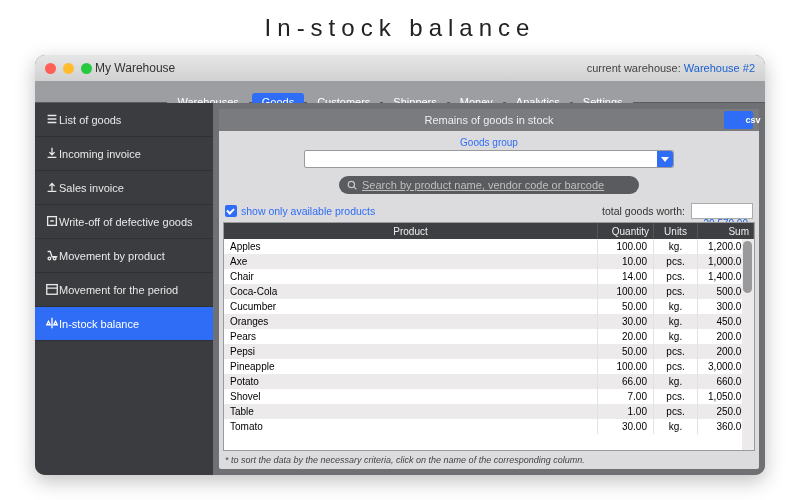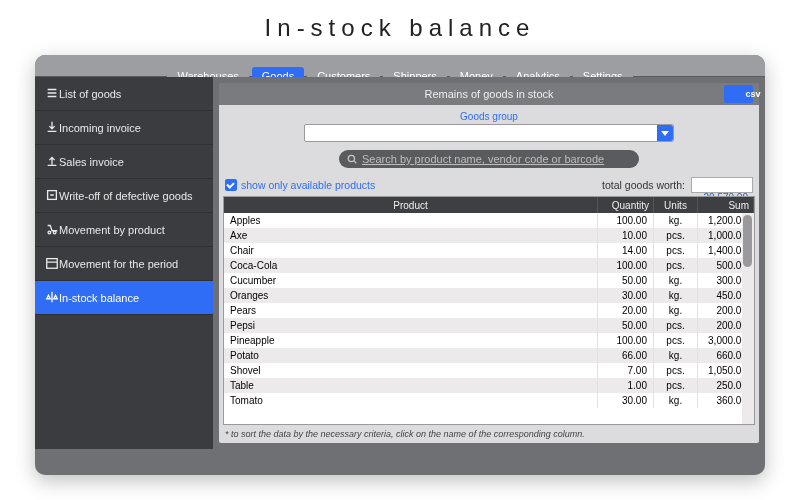--- a/index.html
+++ b/index.html
@@ -58,20 +58,32 @@
   .scrollbar { position:absolute; right:0; top:16px; bottom:0; width:12px; background:#eceaea; }
   .scroll-thumb { position:absolute; left:1px; top:2px; width:9px; height:52px; background:#9a9a9d; border-radius:5px; }
   .footnote { font-size:9px; font-style:italic; color:#444; padding:2px 6px 4px; }
 </style>
 </head>
 <body>
 
 <div class="page-title">In-stock balance</div>
 
 <div class="window">
+  <div class="titlebar">
+    <div class="traffic">
+      <div class="dot red"></div>
+      <div class="dot yellow"></div>
+      <div class="dot green"></div>
+    </div>
+    <div class="win-title">My Warehouse</div>
+    <div class="titlebar-right">
+      <span>current warehouse:</span>
+      <span class="wh-link">Warehouse #2</span>
+    </div>
+  </div>
 
   <div class="maintabs" id="maintabs">
       <div class="mtab">Warehouses</div>
       <div class="mtab active">Goods</div>
       <div class="mtab">Customers</div>
       <div class="mtab">Shippers</div>
       <div class="mtab">Money</div>
       <div class="mtab">Analytics</div>
       <div class="mtab">Settings</div>
     </div>

